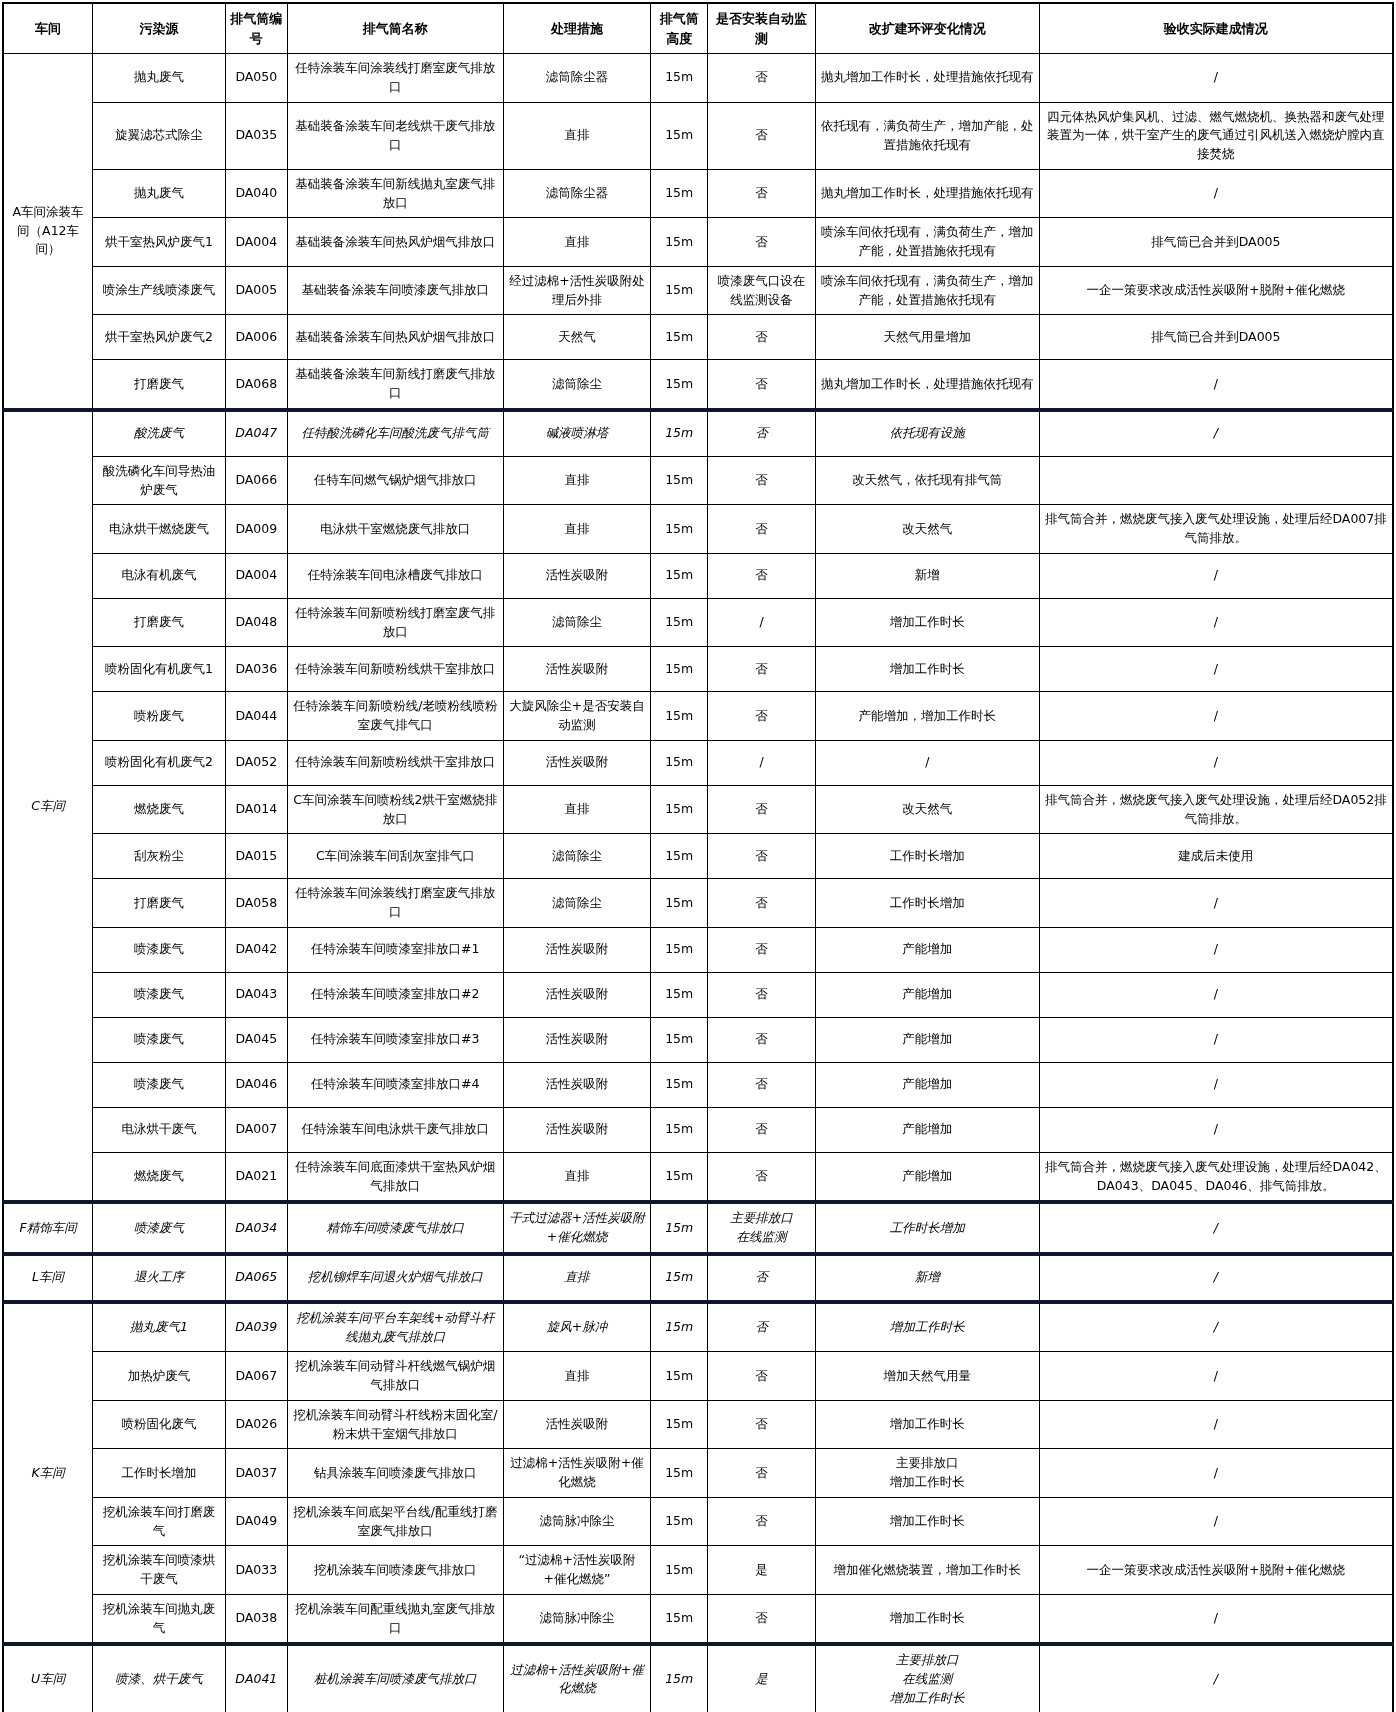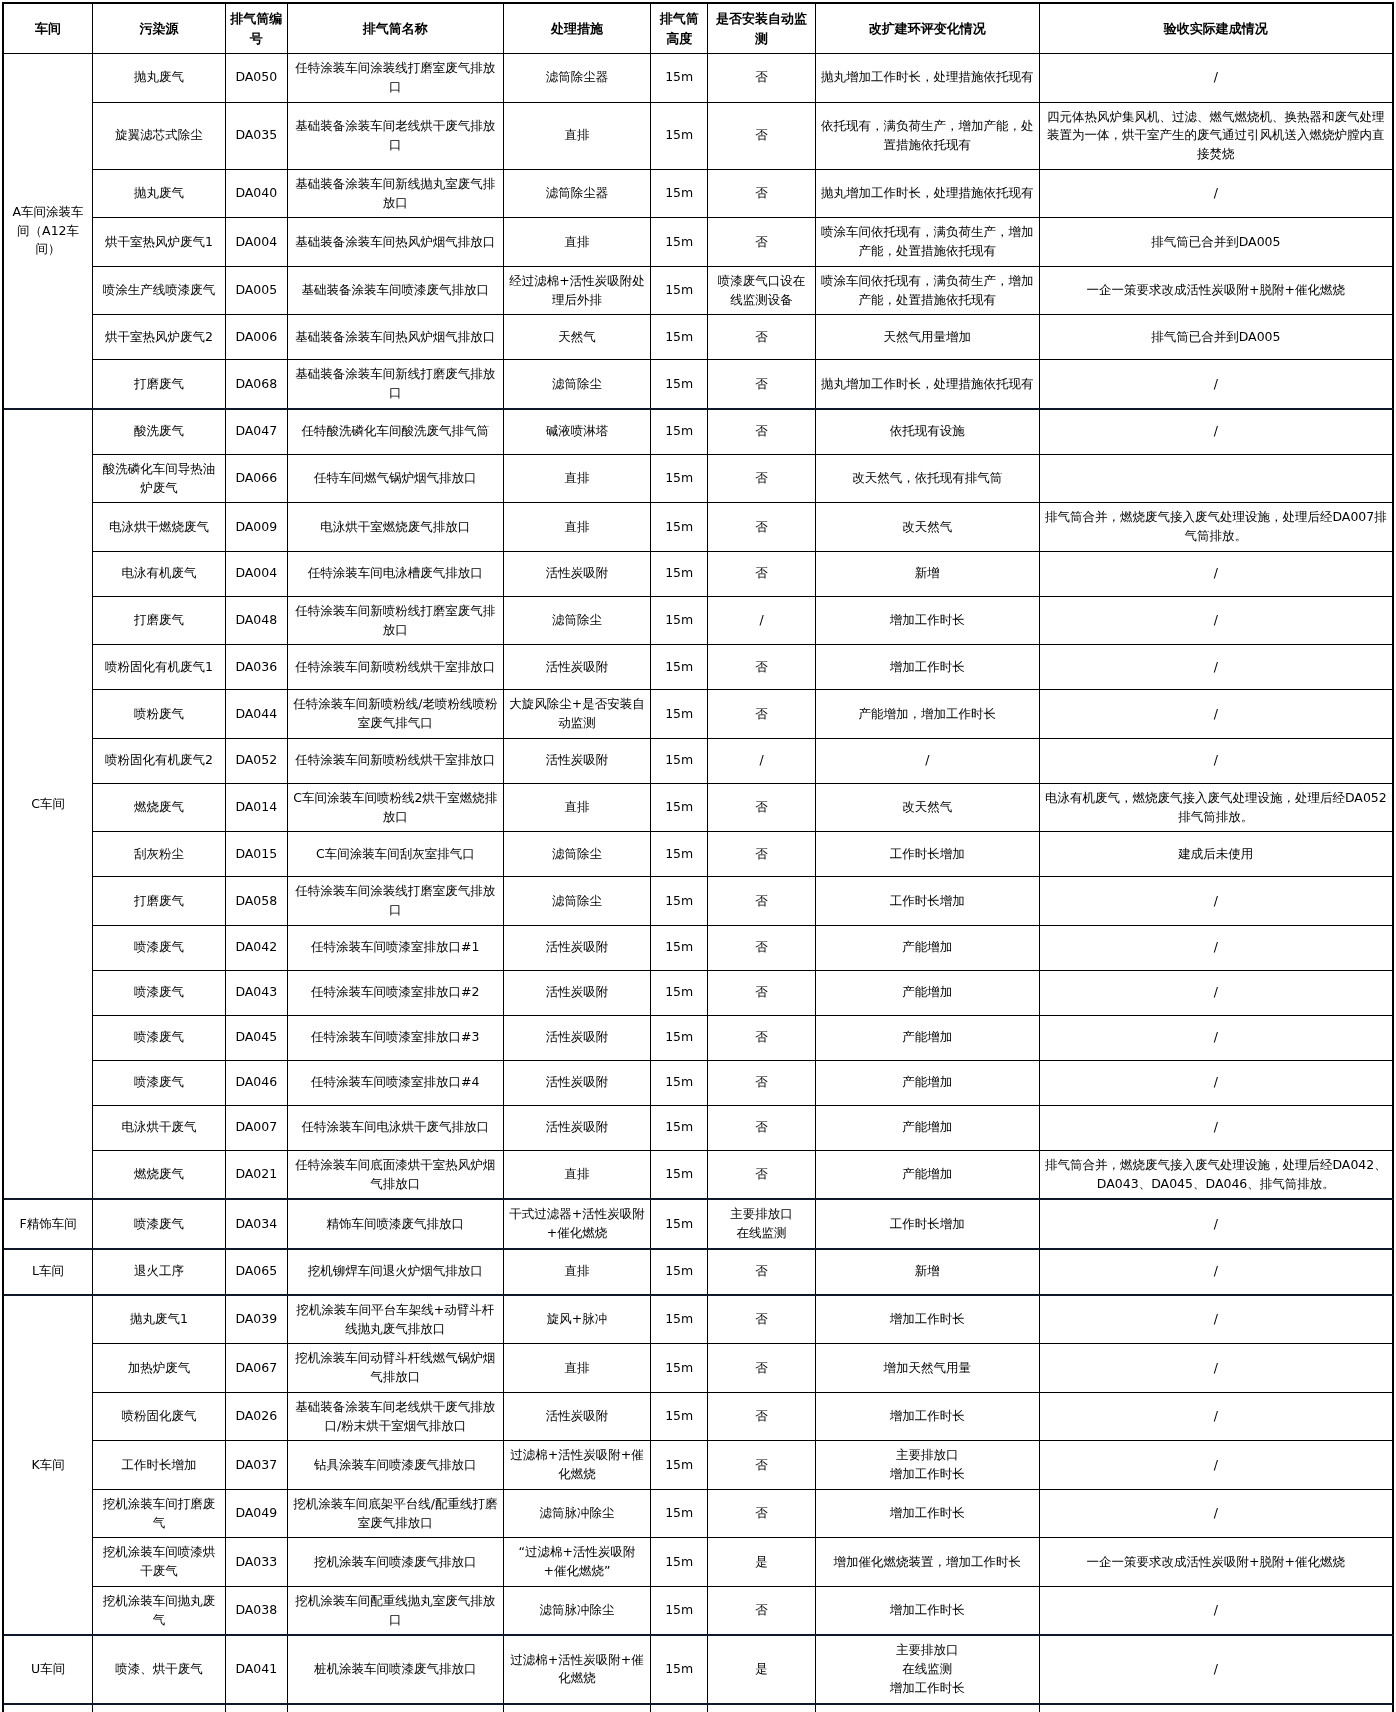--- a/index.html
+++ b/index.html
@@ -32,21 +32,22 @@
     word-break: break-all;
     overflow-wrap: break-word;
     height: 34px;
   }
   table.emission-table th {
     font-weight: bold;
     font-size: 13px;
     height: 30px;
   }
   table.emission-table tr.group-first td {
-    border-top: 2px solid #0f172a;
+    border-top: 4px solid #0f172a;
+    font-style: italic;
   }
   table.emission-table td.workshop-cell {
     border-left: 2px solid #000000;
     border-right: 1px solid #000000;
   }
 </style>
 </head>
 <body>
 
 <div class="page">
@@ -229,21 +230,21 @@
           <td>/</td>
         </tr>
         <tr>
           <td>燃烧废气</td>
           <td>DA014</td>
           <td>C车间涂装车间喷粉线2烘干室燃烧排放口</td>
           <td>直排</td>
           <td>15m</td>
           <td>否</td>
           <td>改天然气</td>
-          <td>电泳有机废气，燃烧废气接入废气处理设施，处理后经DA052排气筒排放。</td>
+          <td>排气筒合并，燃烧废气接入废气处理设施，处理后经DA052排气筒排放。</td>
         </tr>
         <tr>
           <td>刮灰粉尘</td>
           <td>DA015</td>
           <td>C车间涂装车间刮灰室排气口</td>
           <td>滤筒除尘</td>
           <td>15m</td>
           <td>否</td>
           <td>工作时长增加</td>
           <td>建成后未使用</td>
@@ -358,21 +359,21 @@
           <td>挖机涂装车间动臂斗杆线燃气锅炉烟气排放口</td>
           <td>直排</td>
           <td>15m</td>
           <td>否</td>
           <td>增加天然气用量</td>
           <td>/</td>
         </tr>
         <tr>
           <td>喷粉固化废气</td>
           <td>DA026</td>
-          <td>基础装备涂装车间老线烘干废气排放口/粉末烘干室烟气排放口</td>
+          <td>挖机涂装车间动臂斗杆线粉末固化室/粉末烘干室烟气排放口</td>
           <td>活性炭吸附</td>
           <td>15m</td>
           <td>否</td>
           <td>增加工作时长</td>
           <td>/</td>
         </tr>
         <tr>
           <td>工作时长增加</td>
           <td>DA037</td>
           <td>钻具涂装车间喷漆废气排放口</td>

